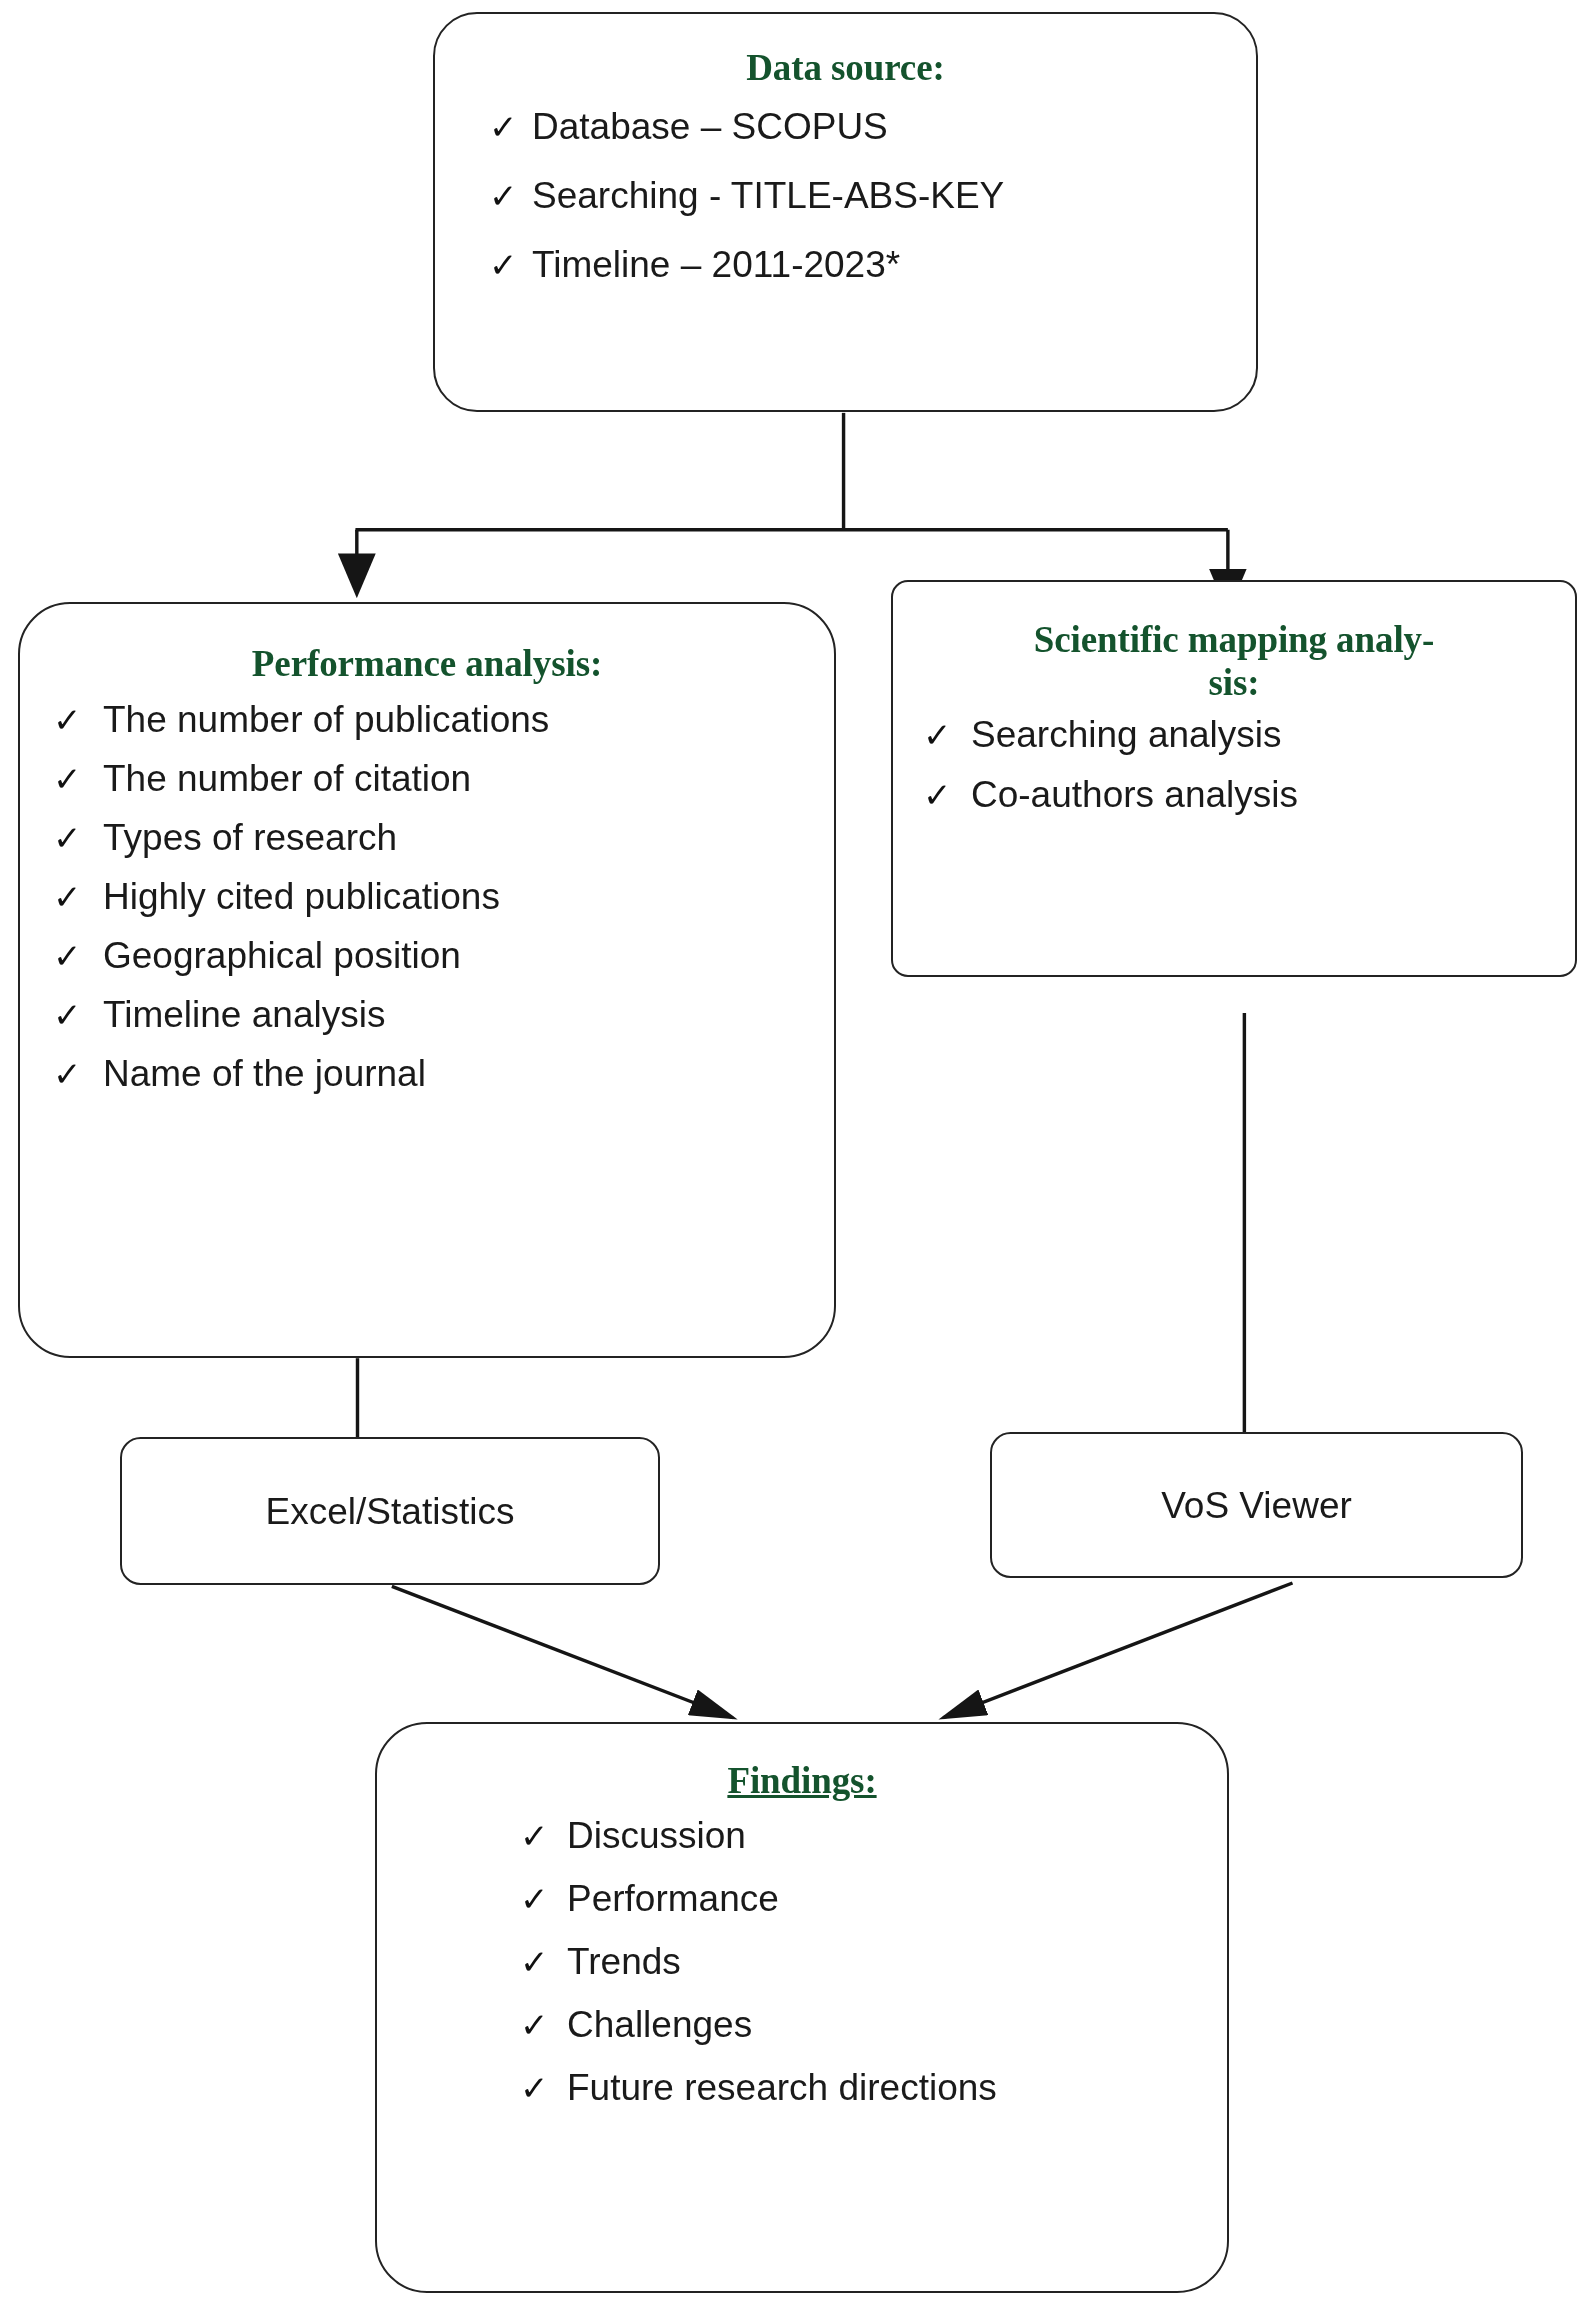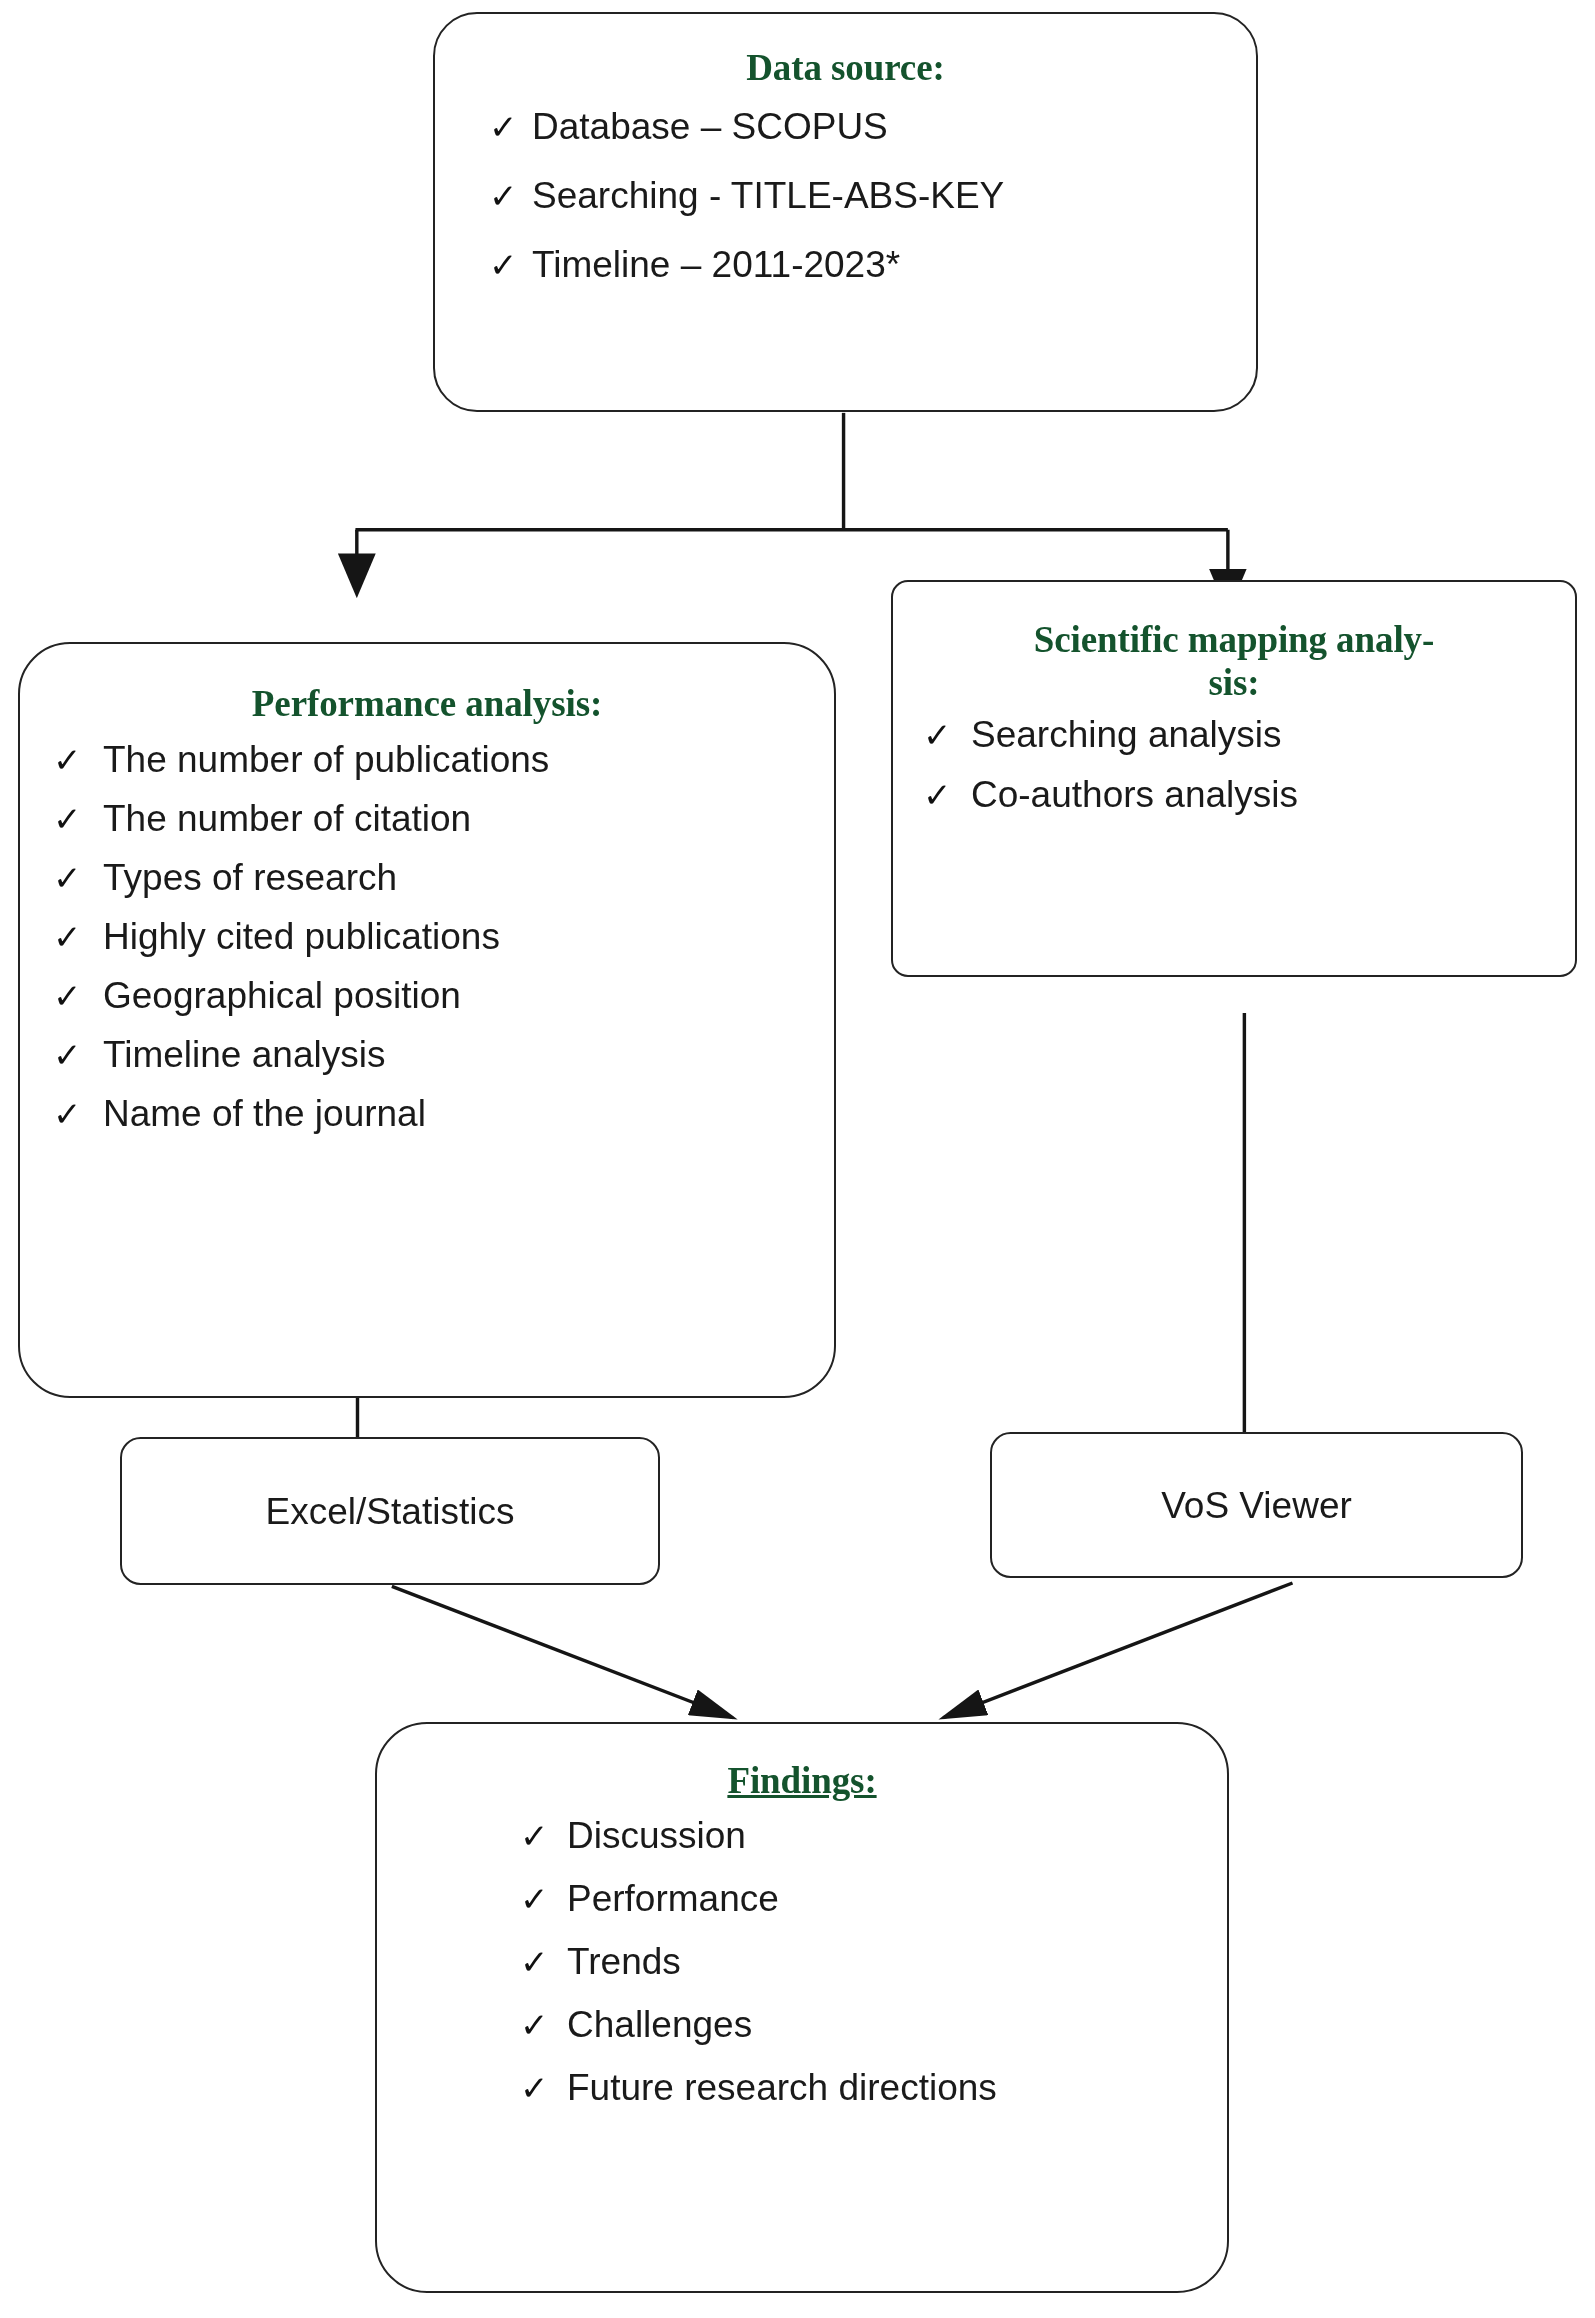--- a/index.html
+++ b/index.html
@@ -28,21 +28,21 @@
 
   
   #node-data-source{left:433px;top:12.4px;width:825px;height:400px;
                     border-radius:44px;padding:23.4px 0 0 0;}
   #node-data-source .node-title{margin:9.6px 0 18px 0;}
   #node-data-source .bullets{padding-left:54px;}
   #node-data-source .bullet{margin-bottom:32px;}
 
   
   #node-performance{left:18px;top:602px;width:818px;height:756px;
-                    border-radius:52px;padding:20.6px 0 0 0;margin-top:40px;}
+                    border-radius:52px;padding:20.6px 0 0 0;}
   #node-performance .node-title{margin:18px 0 15px 0;}
   #node-performance .bullets{padding-left:33px;}
   #node-performance .bullet{margin-bottom:22px;}
   #node-performance .tick{width:50px;}
 
   
   #node-mapping{left:891px;top:580px;width:686px;height:397px;
                 border-radius:17px;padding:20.6px 0 0 0;}
   #node-mapping .node-title{margin:16.5px 15px 11px 15px;}
   #node-mapping .bullets{padding-left:30px;}

